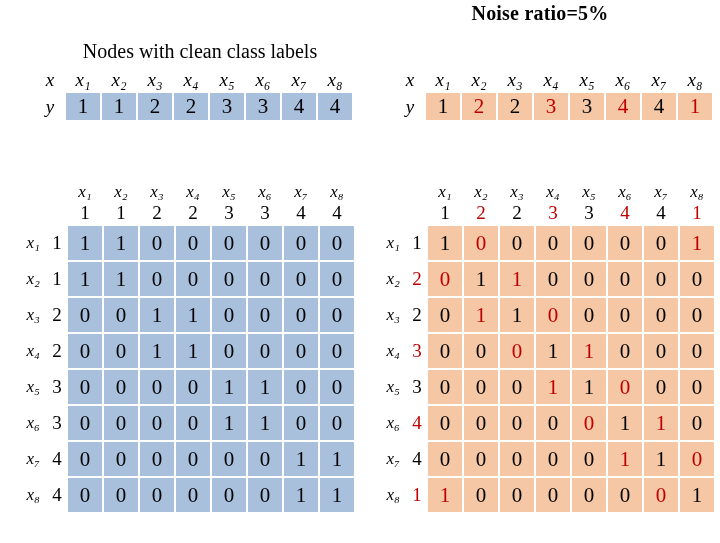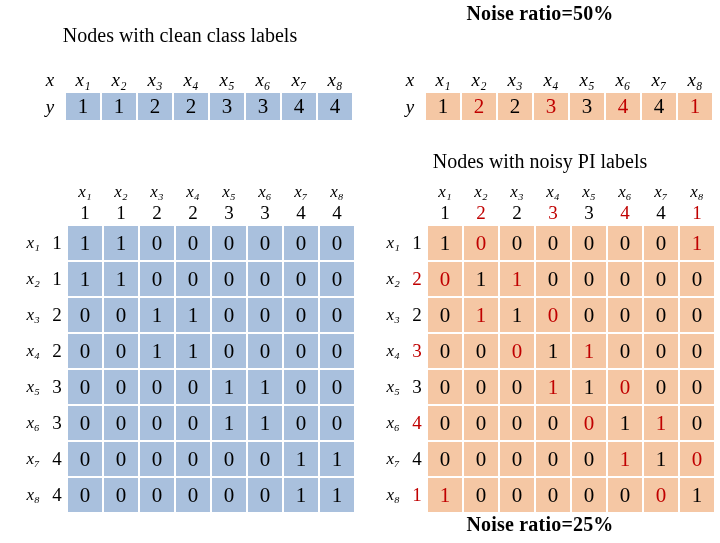--- a/index.html
+++ b/index.html
@@ -38,21 +38,21 @@
   .noise-bottom { top: 513px; }
 
   .section-title {
     position: absolute;
     left: 0;
     width: 360px;
     text-align: center;
     font-size: 20px;
     white-space: nowrap;
   }
-  .title-class { top: 24px; }
+  .title-class { top: 40px; margin-left: 20px; }
   .title-pi    { top: 150px; }
 
   
   .class-block {
     position: absolute;
     top: 66px;
     left: 34px;
     width: 318px;
   }
   .hdr-row, .val-row {
@@ -364,21 +364,21 @@
             <div class="mx-cell blue-bg">1</div>
           </div>
         </div>
       </div>
   </div>
 
 </div>
 
 <div class="panel panel-right">
 
-  <div class="noise-banner noise-top">Noise ratio=50%</div>
+  <div class="noise-banner noise-top">Noise ratio=5%</div>
 
 
   <div class="class-block">
     <div class="hdr-row">
       <div class="corner-lbl">x</div>
       <div class="cells">
           <div class="hdr-cell">x₁</div>
           <div class="hdr-cell">x₂</div>
           <div class="hdr-cell">x₃</div>
           <div class="hdr-cell">x₄</div>
@@ -396,21 +396,20 @@
           <div class="val-cell peach-bg">2</div>
           <div class="val-cell peach-bg red">3</div>
           <div class="val-cell peach-bg">3</div>
           <div class="val-cell peach-bg red">4</div>
           <div class="val-cell peach-bg">4</div>
           <div class="val-cell peach-bg red">1</div>
         </div>
     </div>
   </div>
 
-  <div class="section-title title-pi">Nodes with noisy PI labels</div>
 
   <div class="matrix-block">
     <div class="mx-head">
       <div class="mx-rowlbl-spacer"></div>
       <div class="mx-head-cells">
           <div class="mx-head-cell">
             <span class="mx-head-x">x₁</span>
             <span class="mx-head-y">1</span>
           </div>
           <div class="mx-head-cell">
@@ -568,15 +567,14 @@
             <div class="mx-cell peach-bg">0</div>
             <div class="mx-cell peach-bg">0</div>
             <div class="mx-cell peach-bg">0</div>
             <div class="mx-cell peach-bg red">0</div>
             <div class="mx-cell peach-bg">1</div>
           </div>
         </div>
       </div>
   </div>
 
-  <div class="noise-banner noise-bottom">Noise ratio=25%</div>
 
 </div>
 
 </body></html>

